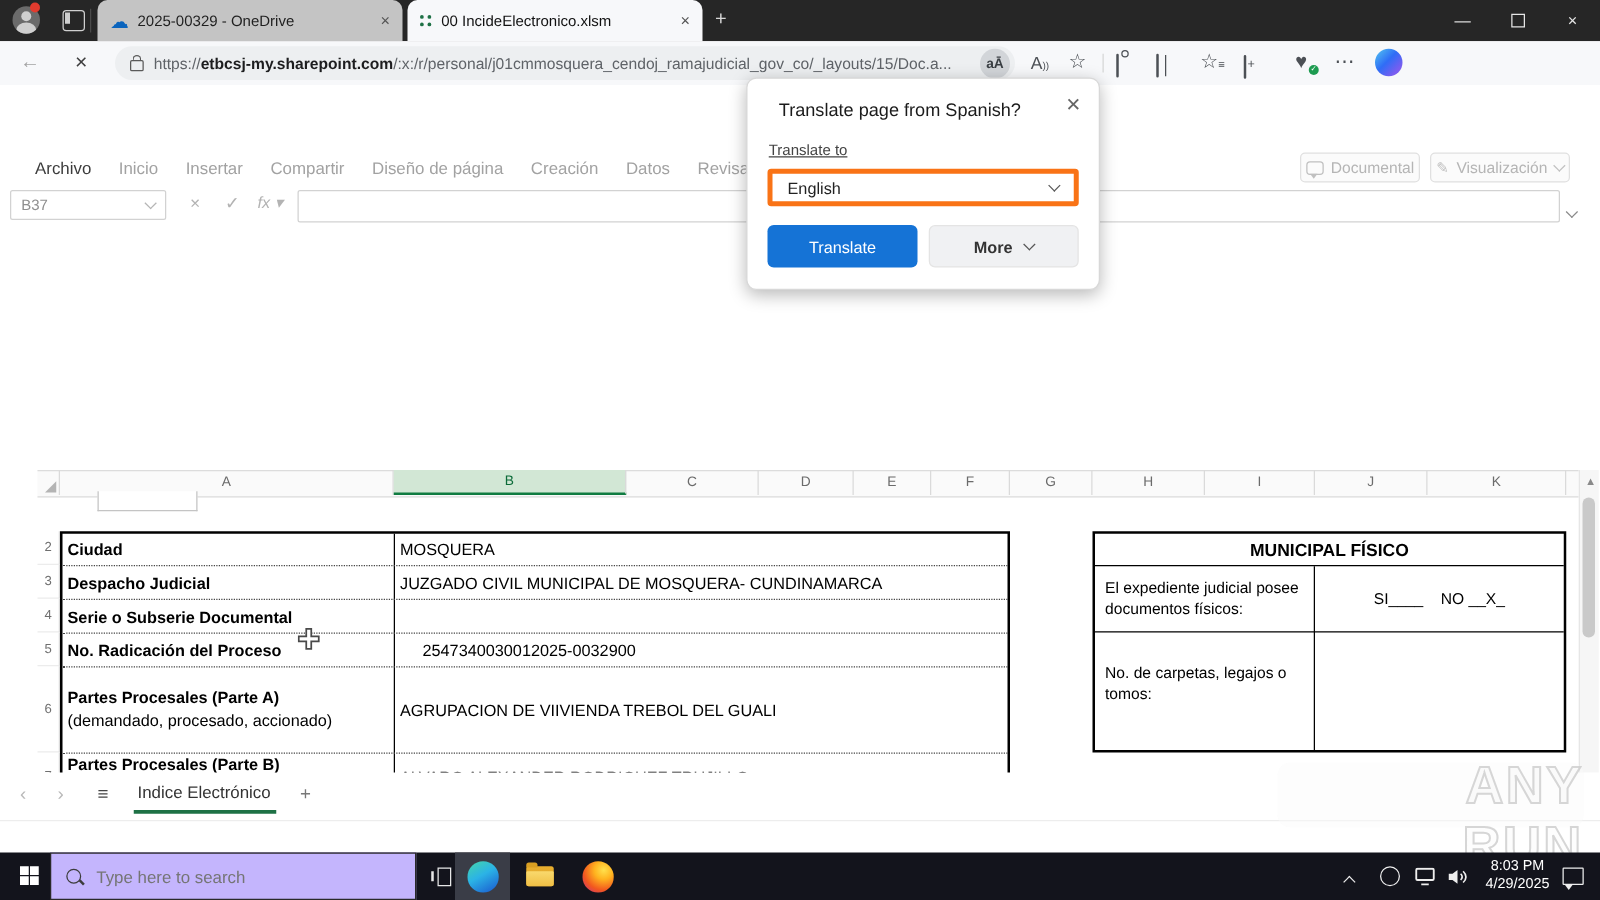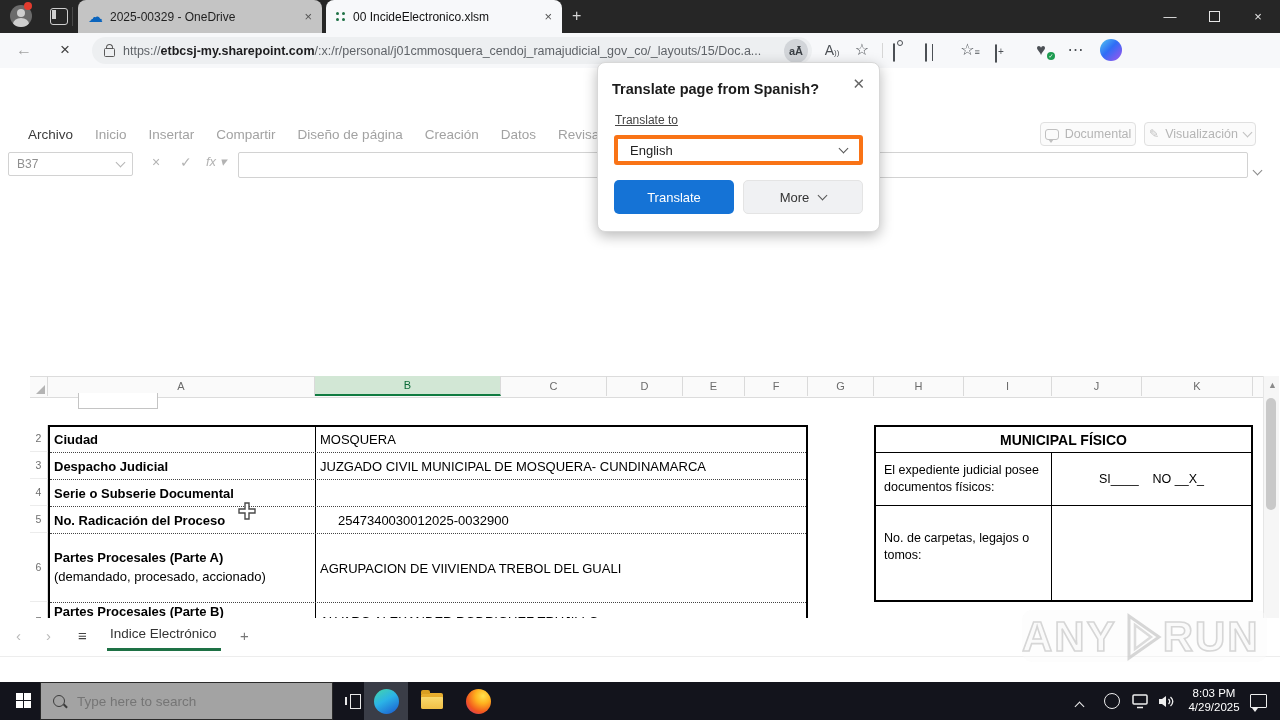--- a/index.html
+++ b/index.html
@@ -102,50 +102,50 @@
   
   .tabsbar{position:absolute;left:0;top:618px;width:1280px;height:38px;background:#fff;}
   .tb-ico{position:absolute;top:9px;font-size:15px;color:#b9b9b9;}
   .sheettab{position:absolute;left:110px;top:8px;font-size:13.5px;color:#333;}
   .greenline{position:absolute;left:107px;top:30px;width:114px;height:3px;background:#1e7145;}
   .statusstrip{position:absolute;left:0;top:656px;width:1280px;height:26px;background:#fff;border-top:1px solid #ededed;}
 
   
   .taskbar{position:absolute;left:0;top:682px;width:1280px;height:38px;background:#13141c;z-index:70;}
   .startlogo{position:absolute;left:16px;top:11px;width:7px;height:7px;background:#fff;box-shadow:8px 0 0 #fff,0 8px 0 #fff,8px 8px 0 #fff;}
-  .tsearch{position:absolute;left:40px;top:0;width:293px;height:38px;background:#a3a3a3;border:1px solid #2a2a2a;display:flex;align-items:center;padding:0 12px;box-sizing:border-box;}
+  .tsearch{position:absolute;left:40px;top:0;width:293px;height:38px;background:#c4b5fd;border:1px solid #2a2a2a;display:flex;align-items:center;padding:0 12px;box-sizing:border-box;}
   .tsearch .mag{border-color:#3c3c3c;}
   .tsearch .mag::after{background:#3c3c3c;}
   .tsearch input{border:none;background:transparent;outline:none;font-family:inherit;font-size:13.5px;color:#3c3c3c;width:100%;}
   .taskview{position:absolute;left:350px;top:12px;width:9px;height:13px;border:1.5px solid #e8e8e8;}
   .taskview::before{content:"";position:absolute;left:-6px;top:2px;width:2px;height:8px;background:#e8e8e8;}
   .taskview::after{content:"";position:absolute;right:-6px;top:2px;width:2px;height:8px;background:#e8e8e8;}
   .appslot{position:absolute;top:0;width:44px;height:38px;display:flex;align-items:center;justify-content:center;}
   .slot-active{background:#3a3d47;}
   .edgeicon{width:25px;height:25px;border-radius:50%;background:linear-gradient(150deg,#45d6a8 0%,#2bb3e6 45%,#1b5fd0 95%);}
   .folder{position:relative;width:22px;height:16px;background:linear-gradient(#e9af2f,#d99f22);border-radius:2px;}
   .folder::before{content:"";position:absolute;left:0;top:-3px;width:9px;height:4px;background:#d99f22;border-radius:2px 2px 0 0;}
   .folder::after{content:"";position:absolute;left:0;top:4px;width:22px;height:12px;background:linear-gradient(#f9d96d,#f0bf45);border-radius:1px 1px 2px 2px;}
   .fficon{width:25px;height:25px;border-radius:50%;background:radial-gradient(circle at 68% 28%,#ffe14d 0%,#ffb31f 30%,#f2571f 65%,#c22a8a 100%);}
   .trayico{position:absolute;top:12px;color:#eee;}
   .traytime{position:absolute;left:1186px;top:4px;width:56px;color:#fff;font-size:11.5px;text-align:center;line-height:14px;}
   .bubble2{position:absolute;left:1250px;top:12px;width:15px;height:12px;border:1.5px solid #eee;border-radius:1px;}
   .bubble2::after{content:"";position:absolute;left:1px;bottom:-5px;border-left:3px solid transparent;border-right:3px solid transparent;border-top:4px solid #eee;}
 
   
   .popup{position:absolute;left:597px;top:62px;width:281px;height:168px;background:#fff;border:1px solid #d8d8d8;border-radius:8px;box-shadow:0 4px 14px rgba(0,0,0,.28);z-index:60;}
-  .popup .ptitle{position:absolute;left:14px;top:18px;font-size:14.5px;font-weight:bold;color:#1b1b1b;}
+  .popup .ptitle{position:absolute;left:25px;top:18px;font-size:14.5px;font-weight:normal;color:#1b1b1b;}
   .popup .pclose{position:absolute;right:14px;top:12px;font-size:15px;color:#666;}
   .popup .plabel{position:absolute;left:17px;top:50px;font-size:12px;color:#444;text-decoration:underline;}
   .pselect{position:absolute;left:16px;top:72px;width:249px;height:30px;border:4px solid #f97316;border-radius:3px;display:flex;align-items:center;justify-content:space-between;padding:0 12px;box-sizing:border-box;font-size:13px;color:#222;}
   .pbtn-blue{position:absolute;left:16px;top:117px;width:120px;height:34px;background:#1573D6;border:none;border-radius:5px;color:#fff;font-size:13px;font-family:inherit;display:flex;align-items:center;justify-content:center;}
-  .pbtn-grey{position:absolute;left:145px;top:117px;width:120px;height:34px;background:#f0f1f3;border:1px solid #e4e4e4;border-radius:5px;color:#333;font-size:13px;font-family:inherit;display:flex;align-items:center;justify-content:center;gap:10px;box-sizing:border-box;}
-
-  
-  .watermark{position:absolute;left:1022px;top:604px;width:245px;height:66px;z-index:40;display:flex;align-items:center;opacity:.85;pointer-events:none;}
+  .pbtn-grey{position:absolute;left:145px;top:117px;width:120px;height:34px;background:#f0f1f3;border:1px solid #e4e4e4;border-radius:5px;color:#333;font-size:13px;font-family:inherit;display:flex;align-items:center;justify-content:center;gap:10px;box-sizing:border-box;font-weight:bold;}
+
+  
+  .watermark{position:absolute;left:1022px;top:604px;width:245px;height:66px;z-index:40;display:flex;align-items:flex-end;opacity:.85;pointer-events:none;flex-direction:column;}
   .wm-bg{position:absolute;left:0;top:6px;width:245px;height:52px;background:rgba(250,250,250,.55);border-radius:10px;}
   .wm-txt{font-size:42px;font-weight:800;letter-spacing:2px;color:rgba(245,245,245,.25);-webkit-text-stroke:1.6px #cfcfcf;position:relative;}
 </style>
 </head>
 <body>
 
 <div class="screen">
 
   <div class="titlebar">
     <div class="tb-avatar"></div>

